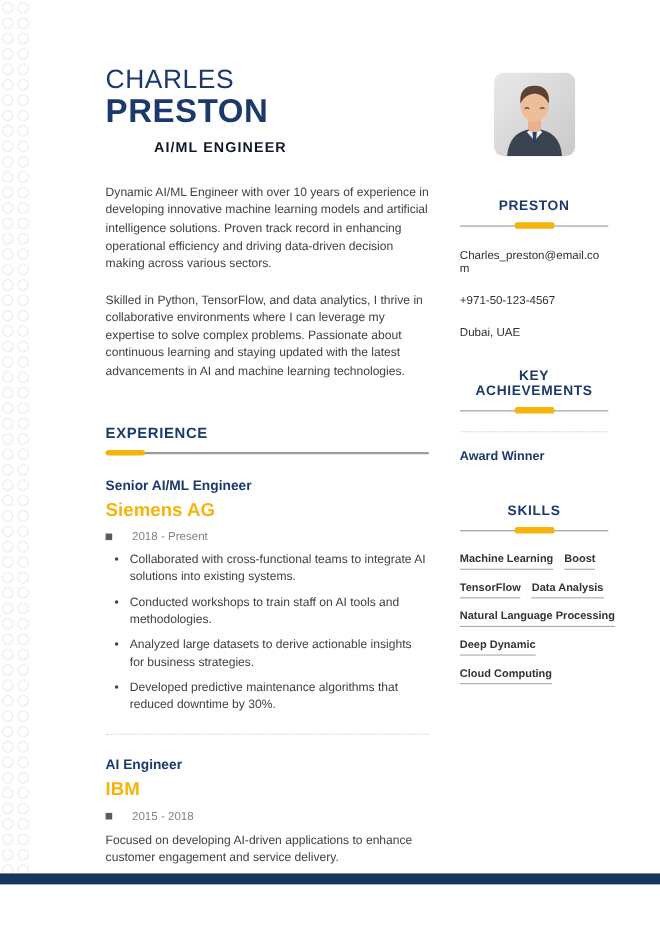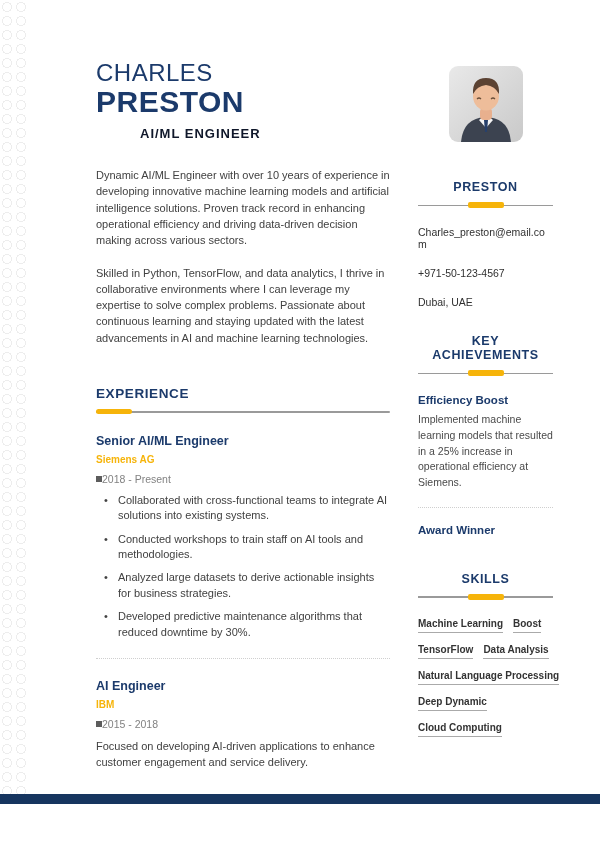--- a/index.html
+++ b/index.html
@@ -36,22 +36,22 @@
   .summary p { font-size:11px; line-height:1.48; color:#414141; margin-bottom:16px; }
 
   .section-heading-left { font-size:13.5px; font-weight:800; letter-spacing:.6px; color:#1b3a6b; }
   .rule-left { position:relative; height:5px; margin-top:8px; }
   .rule-left .line { position:absolute; left:0; right:0; top:2px; height:2px; background:#9a9a9a; border-radius:2px; }
   .rule-left .accent { position:absolute; left:0; top:0; width:36px; height:5px; background:#f6b40a; border-radius:3px; z-index:1; }
 
   .experience { margin-top:40px; }
   .job { margin-top:20px; }
   .job-role { font-size:12.5px; font-weight:700; color:#1b3a6b; }
-  .job-company { font-size:10px; font-weight:700; color:#f6b40a; margin-top:6px; }
-  .job-dates { font-size:10.5px; color:#828282; margin-top:8px; display:flex; align-items:center; gap:0; }
+  .job-company { font-size:17px; font-weight:700; color:#f6b40a; margin-top:6px; }
+  .job-dates { font-size:10.5px; color:#828282; margin-top:8px; display:flex; align-items:center; gap:18px; }
   .date-square { width:6px; height:6px; background:#5c5c5c; display:inline-block; }
   .job-lead { font-size:11px; line-height:1.45; color:#414141; margin-top:9px; }
   ul.job-bullets { margin-top:8px; list-style:none; }
   ul.job-bullets li { position:relative; font-size:11px; line-height:1.4; color:#414141; padding-left:22px; margin-bottom:8px; }
   ul.job-bullets li::before { content:"•"; position:absolute; left:8px; color:#414141; }
   .dotted-sep { border-top:1.5px dotted #cfcfcf; margin:18px 0 2px 0; }
 
   
   .right-col { padding-top:66px; }
   .photo-wrap { display:flex; justify-content:center; }
@@ -166,24 +166,20 @@
           <div class="contact-item">Dubai, UAE</div>
         </div>
       </div>
 
       <div class="right-section" style="margin-top:26px;">
         <div class="section-heading-right">KEY ACHIEVEMENTS</div>
         <div class="rule-center">
           <div class="line"></div>
           <div class="accent"></div>
         </div>
-        <div class="achv">
-          <div class="achv-title">Efficiency Boost</div>
-          <div class="achv-text">Implemented machine learning models that resulted in a 25% increase in operational efficiency at Siemens.</div>
-        </div>
         <div class="achv-sep"></div>
         <div class="achv" style="margin-top:0;">
           <div class="achv-title">Award Winner</div>
         </div>
       </div>
 
       <div class="right-section" style="margin-top:36px;">
         <div class="section-heading-right">SKILLS</div>
         <div class="rule-center">
           <div class="line"></div>

